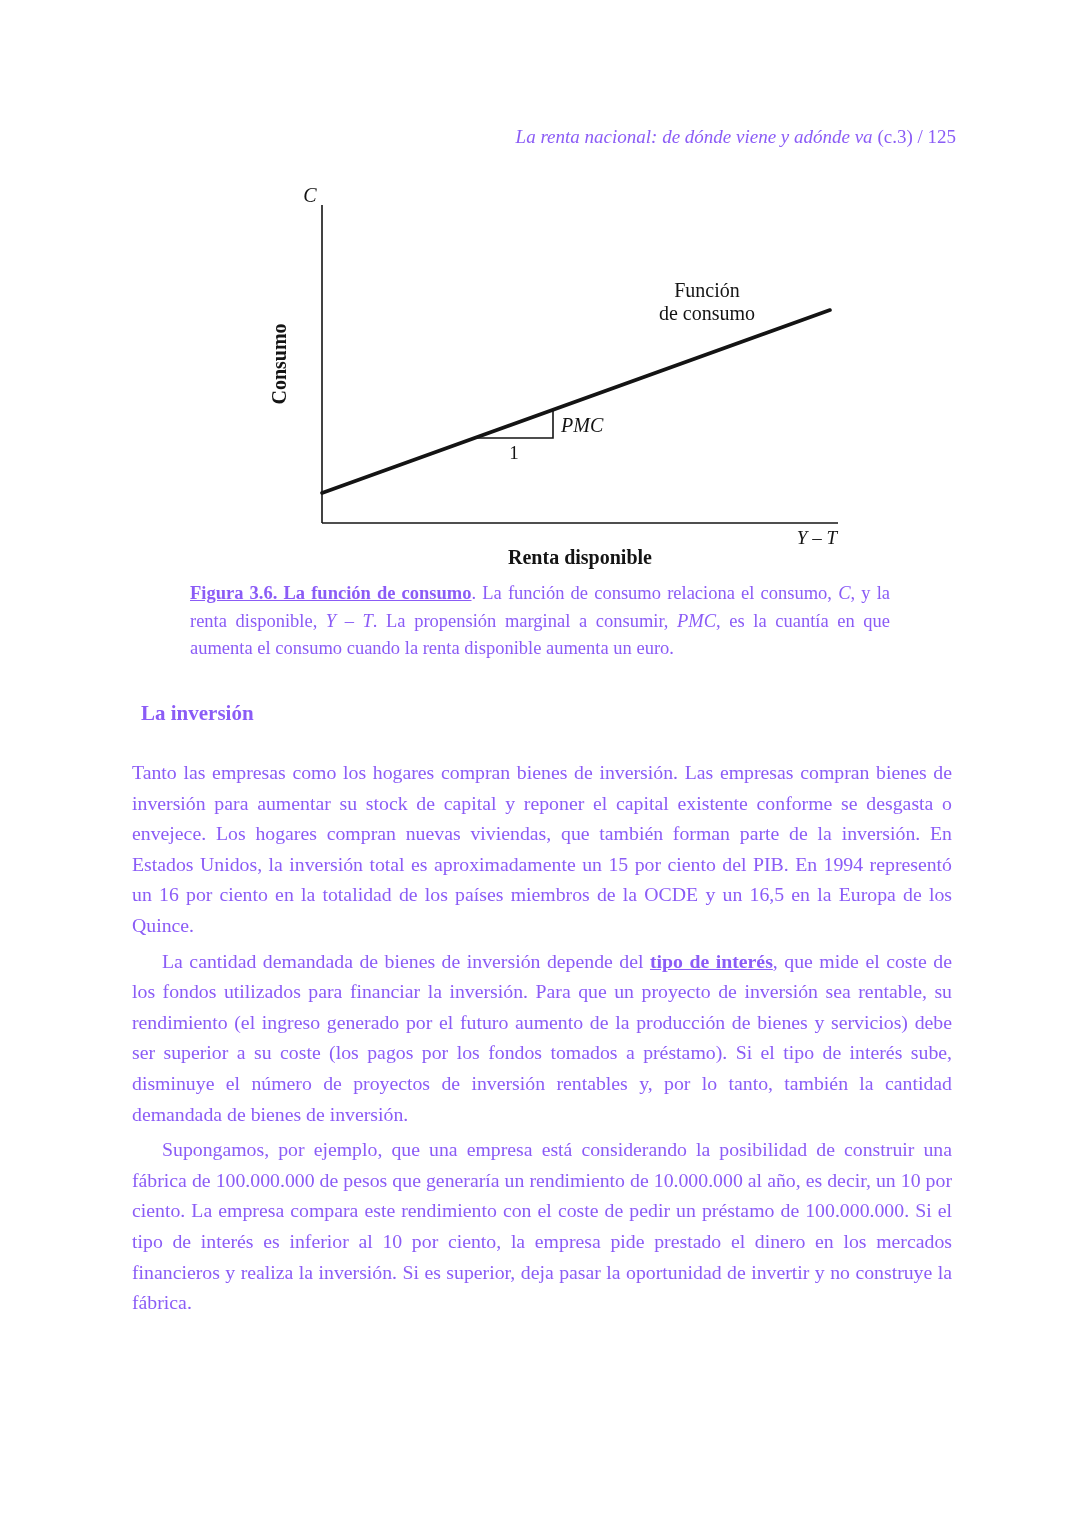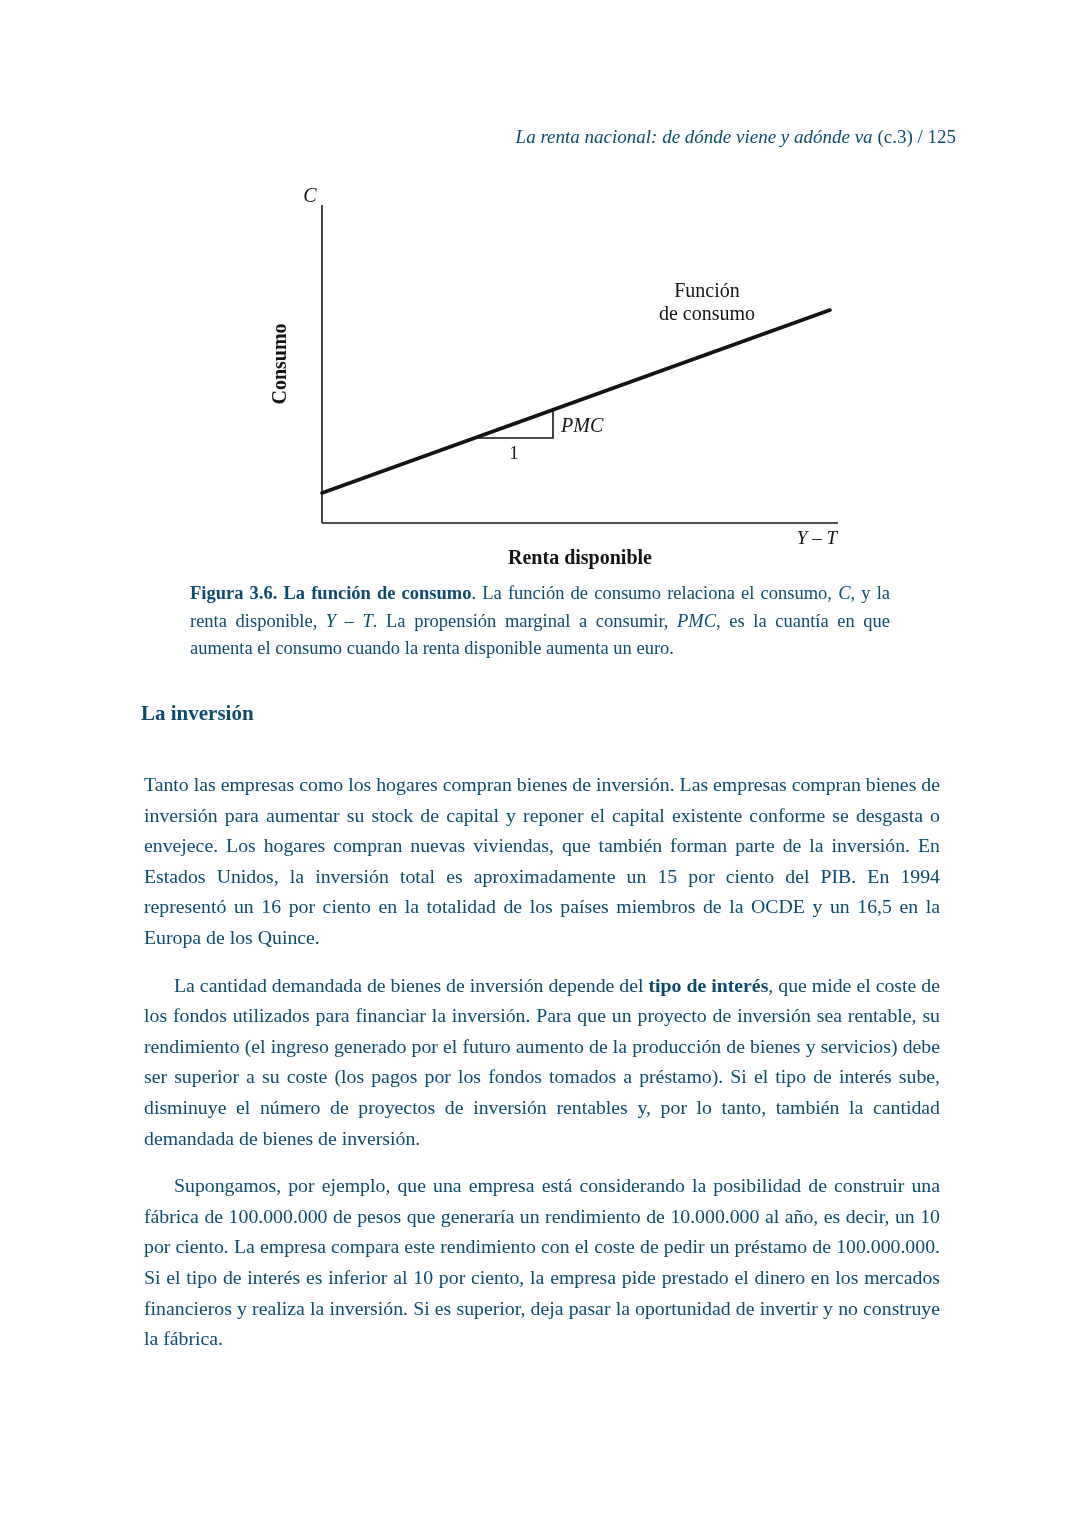--- a/index.html
+++ b/index.html
@@ -2,27 +2,27 @@
 <html><head>
 <meta charset="utf-8">
 <style>
   * { margin: 0; padding: 0; box-sizing: border-box; }
   html, body { background: #ffffff; }
   .page {
     position: relative;
     width: 1080px;
     height: 1523px;
     background: #ffffff;
-    color: #0c4a6e;
+    color: #8b5cf6;
     font-family: "Liberation Serif", serif;
     overflow: hidden;
   }
   .seg-normal { font-style: normal; font-weight: normal; }
   .seg-italic { font-style: italic; }
-  .seg-bold { font-weight: bold; }
+  .seg-bold { font-weight: bold; text-decoration: underline; }
 
   .running-head {
     position: absolute;
     top: 126px;
     right: 124px;
     font-size: 19px;
     white-space: nowrap;
   }
 
   .figure-svg { position: absolute; left: 0; top: 180px; }
@@ -55,21 +55,21 @@
 
   .body-text {
     position: absolute;
     left: 127px;
     top: 752px;
     width: 830px;
     font-size: 19.8px;
     line-height: 30.6px;
     text-align: justify;
   }
-  .para { margin: 17px; }
+  .para { margin: 5px; }
   .para.indent { text-indent: 30px; }
 </style>
 </head>
 <body>
 
 <div class="page">
 
   <div class="running-head"><span class="seg-italic">La renta nacional: de dónde viene y adónde va </span><span class="seg-normal">(c.3) / 125</span></div>
 
   <svg class="figure-svg" width="1080" height="400" viewBox="0 0 1080 400">

